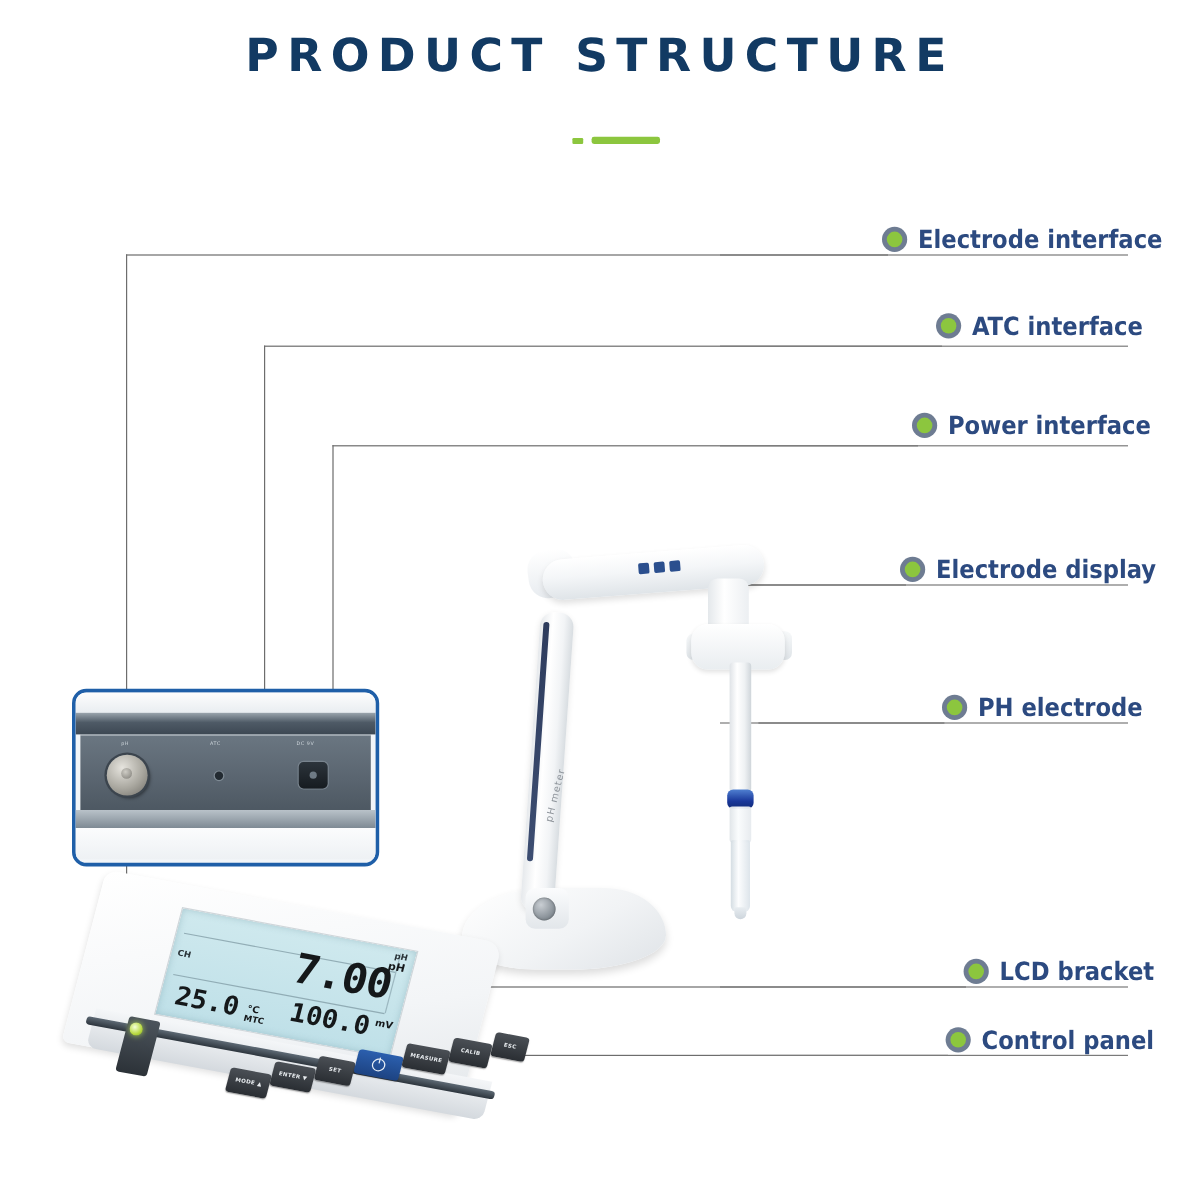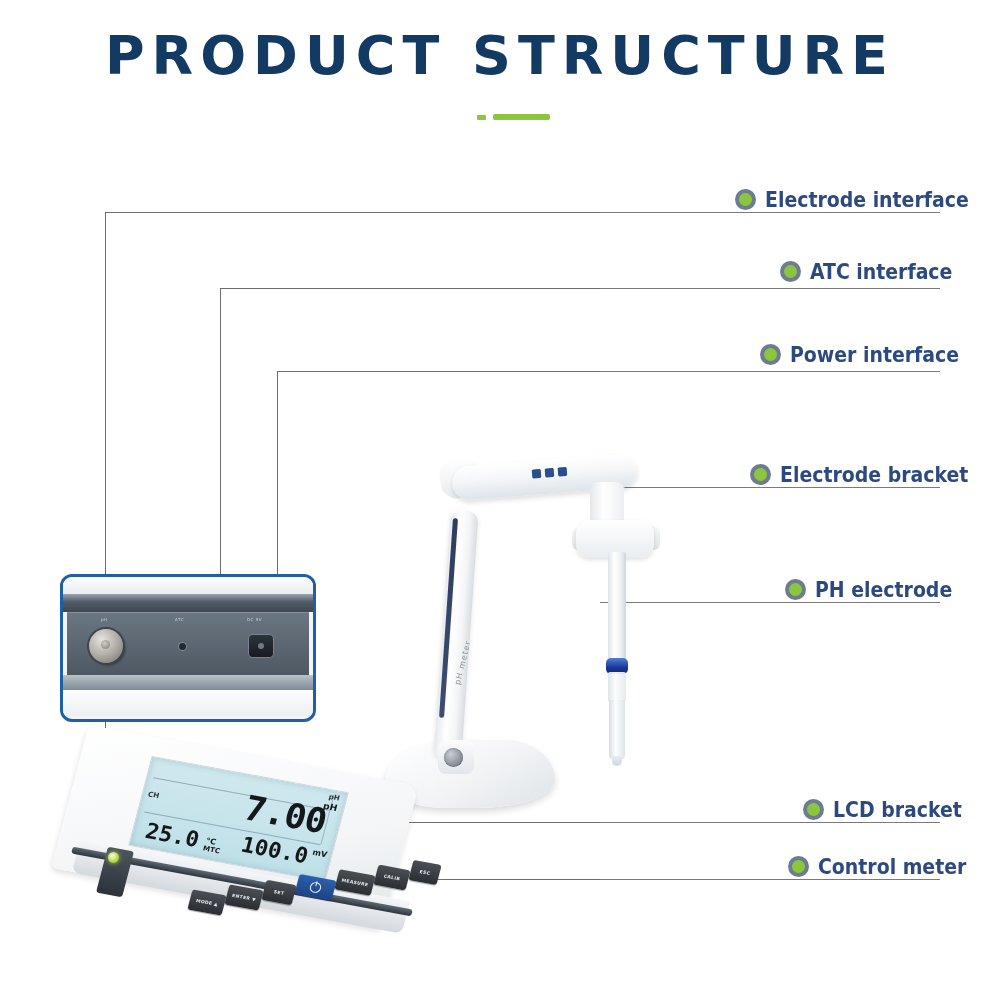--- a/index.html
+++ b/index.html
@@ -9,21 +9,21 @@
     font-family:"Liberation Sans", sans-serif;
     overflow:hidden;
     position:relative;
   }
   #stage{position:absolute;left:0;top:0;width:1000px;height:1000px;}
 
   
   .title{
     position:absolute;left:0;top:24px;width:1000px;
     text-align:center;
-    font-size:54px;
+    font-size:38px;
     font-weight:700;
     letter-spacing:7px;
     color:#123a63;
     font-family:"DejaVu Sans", sans-serif;
     white-space:nowrap;
   }
   .accent-wrap{position:absolute;left:0;top:112px;width:1000px;height:10px;}
   .accent-dot{
     position:absolute;left:477px;top:3px;width:9px;height:5px;background:#8cc63e;border-radius:1px;
   }
@@ -371,39 +371,39 @@
   <div class="label-underline" style="left:600px;top:288px;width:340px;"></div>
 
   <div class="label-row" style="left:760px;top:338px;">
     <div class="bullet"></div>
     <div class="label-text">Power interface</div>
   </div>
   <div class="label-underline" style="left:600px;top:371px;width:340px;"></div>
 
   <div class="label-row" style="left:750px;top:458px;">
     <div class="bullet"></div>
-    <div class="label-text">Electrode bracket</div>
+    <div class="label-text">Electrode display</div>
   </div>
   <div class="label-underline" style="left:600px;top:487px;width:340px;"></div>
 
   <div class="label-row" style="left:785px;top:573px;">
     <div class="bullet"></div>
     <div class="label-text">PH electrode</div>
   </div>
   <div class="label-underline" style="left:600px;top:602px;width:340px;"></div>
 
   <div class="label-row" style="left:803px;top:793px;">
     <div class="bullet"></div>
     <div class="label-text">LCD bracket</div>
   </div>
   <div class="label-underline" style="left:600px;top:822px;width:340px;"></div>
 
   <div class="label-row" style="left:788px;top:850px;">
     <div class="bullet"></div>
-    <div class="label-text">Control meter</div>
+    <div class="label-text">Control panel</div>
   </div>
   <div class="label-underline" style="left:600px;top:879px;width:340px;"></div>
 
   <div class="inset">
     <div class="inset-top-strip"></div>
     <div class="inset-darkbar"></div>
     <div class="inset-panel">
       <div class="inset-cap" style="left:34px;top:4px;">pH</div>
       <div class="bnc"></div>
       <div class="inset-cap" style="left:108px;top:4px;">ATC</div>

